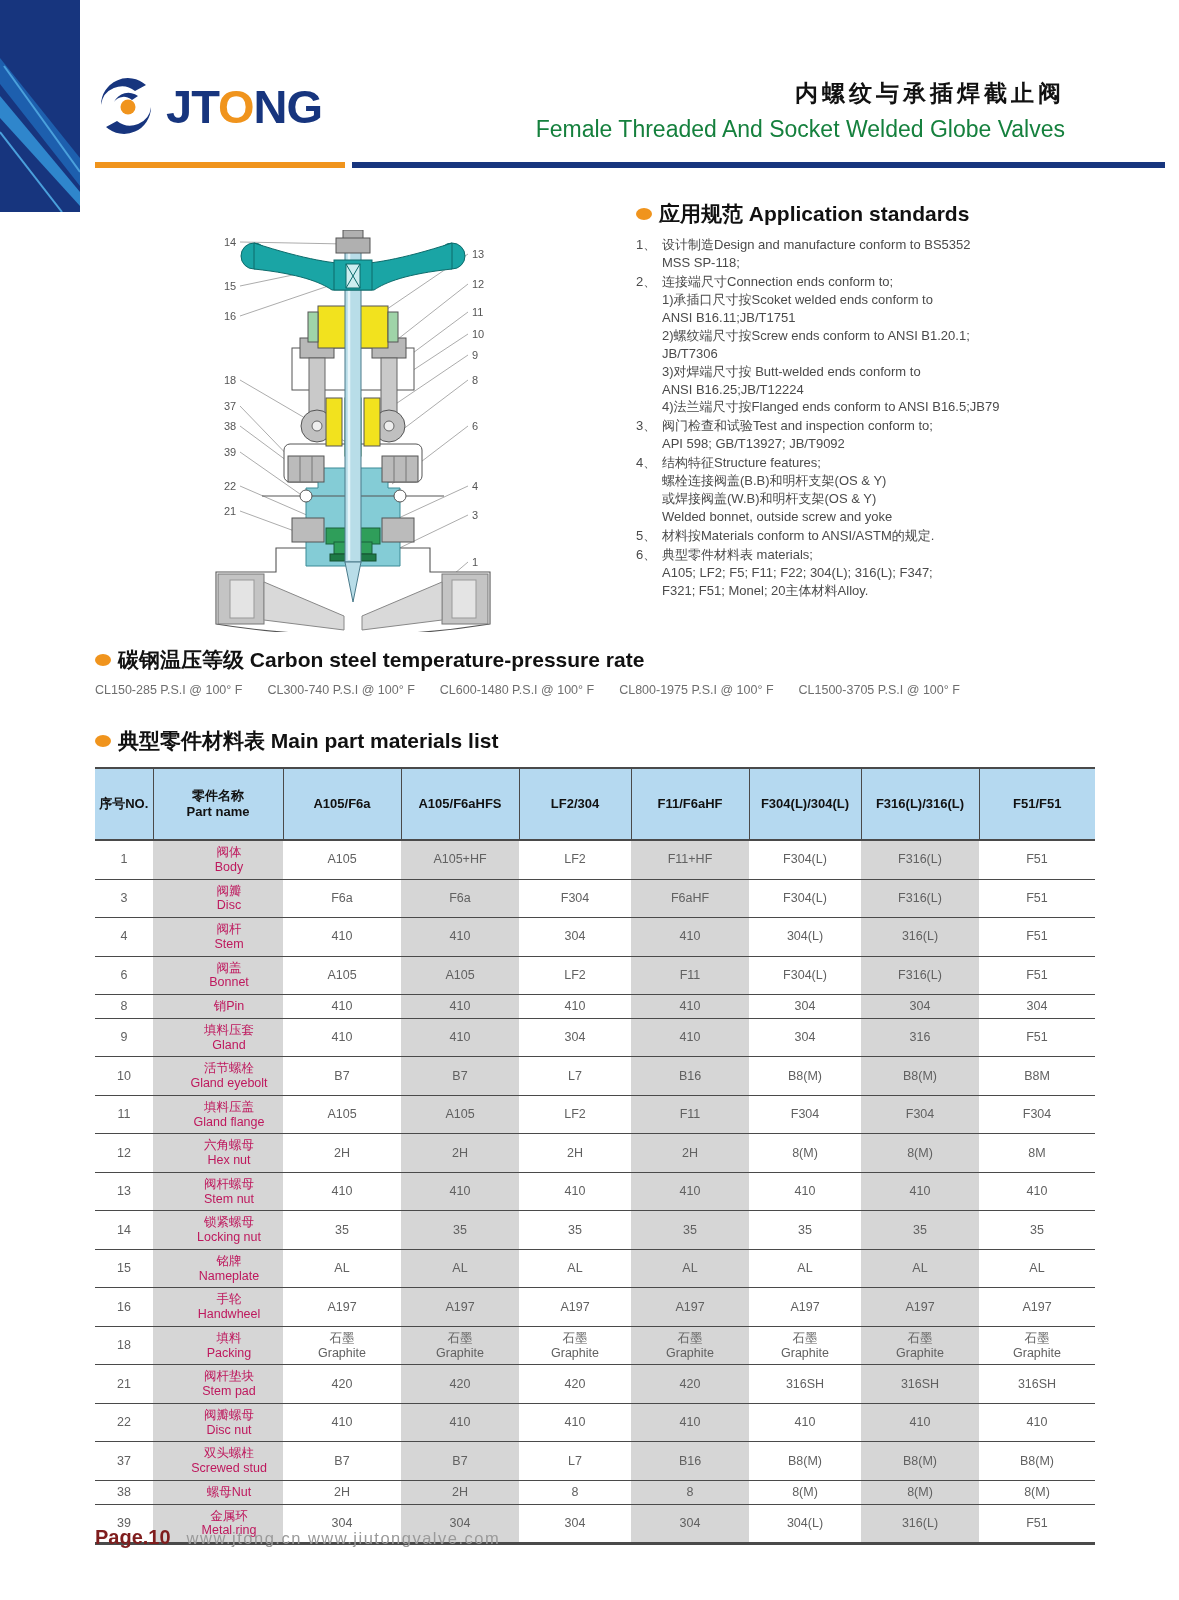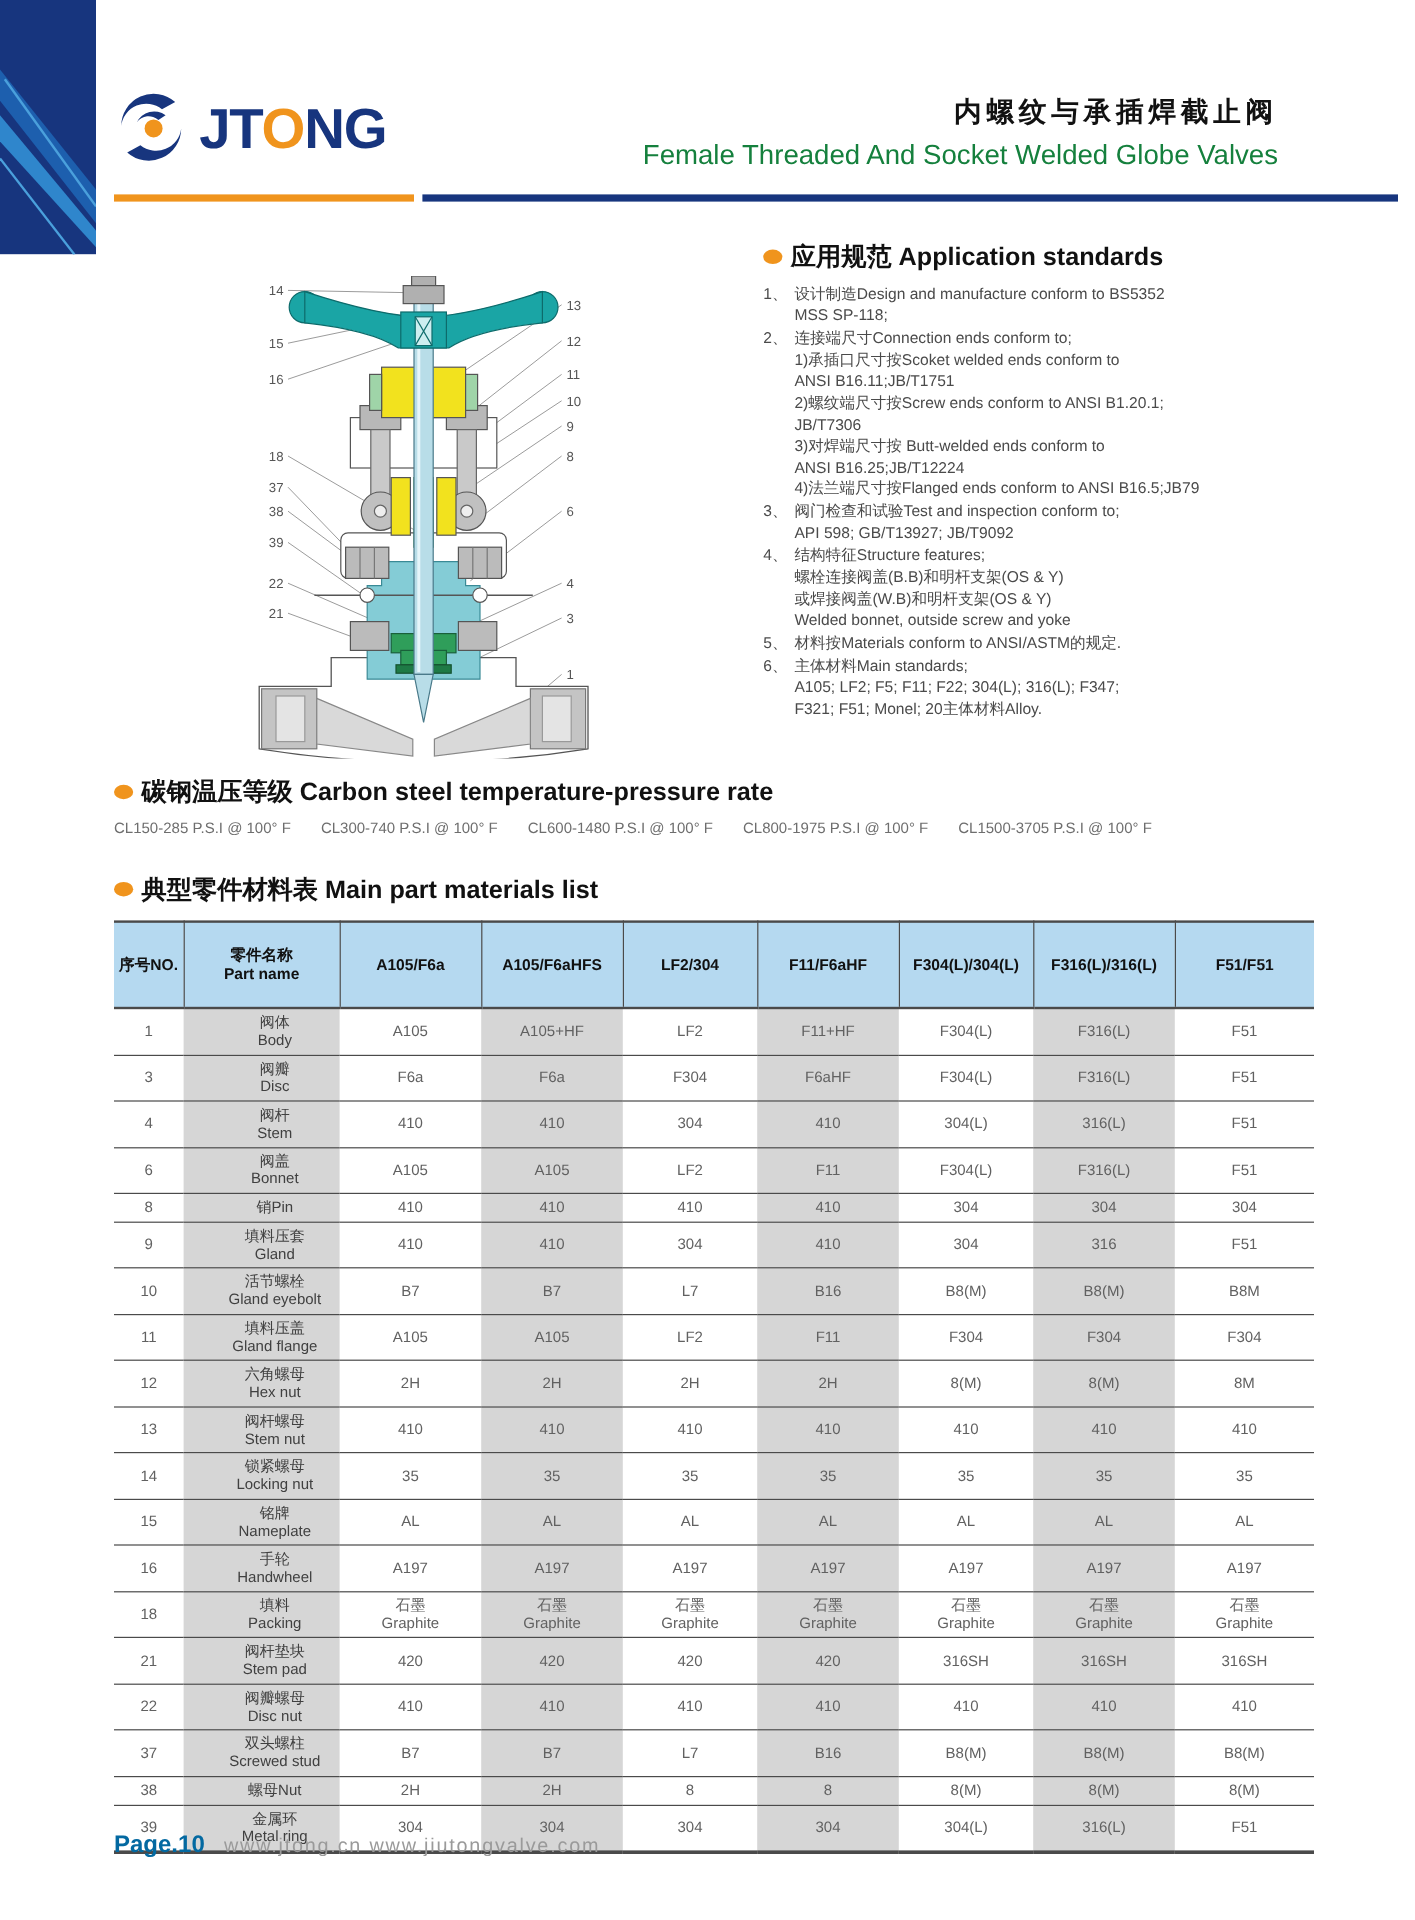--- a/index.html
+++ b/index.html
@@ -43,25 +43,25 @@
   .mat-table{margin-top:12px;border-collapse:collapse;table-layout:fixed;width:1000px;
              border-top:2px solid #4a4a4a;border-bottom:3px solid #4a4a4a;}
   .mat-table th{background:#b5d9f0;font-size:13px;font-weight:bold;color:#111;
                 height:66px;border:1px solid #4a4a4a;border-top:none;border-bottom:2px solid #4a4a4a;
                 white-space:pre-line;line-height:1.25;padding:2px;}
   .mat-table th:first-child{border-left:none;}
   .mat-table th:last-child{border-right:none;}
   .mat-table td{border-top:1.5px solid #4a4a4a;text-align:center;font-size:12.5px;color:#616161;
                 padding:4px 2px;line-height:1.18;white-space:pre-line;}
   .mat-table td.grey{background:#d6d6d6;}
-  .mat-table td.c-name{color:#404040;padding-left:24px;}
+  .mat-table td.c-name{color:#be185d;padding-left:24px;}
 
   
   .footer{position:absolute;left:95px;top:1526px;display:flex;align-items:baseline;}
-  .footer-page{font-size:20px;font-weight:bold;color:#0369a1;}
+  .footer-page{font-size:20px;font-weight:bold;color:#7f1d1d;}
   .footer-urls{font-size:16.5px;color:#9a9a9a;margin-left:16px;letter-spacing:1.5px;}
 
   svg text.callout{font-size:11px;fill:#555;}
 </style>
 </head>
 <body>
 
 <div class="page">
 
   <svg class="corner" width="80" height="212" viewBox="0 0 80 212">
@@ -255,21 +255,21 @@
         </div>
         <div class="app-item">
           <span class="app-num">5、</span>
           <div class="app-lines">
             <div>材料按Materials conform to ANSI/ASTM的规定.</div>
           </div>
         </div>
         <div class="app-item">
           <span class="app-num">6、</span>
           <div class="app-lines">
-            <div>主体材料Main standards;</div>
+            <div>典型零件材料表 materials;</div>
             <div>A105;  LF2;  F5;  F11;  F22;  304(L);  316(L);  F347;</div>
             <div>F321;  F51;  Monel;  20主体材料Alloy.</div>
           </div>
         </div>
       </div>
   </div>
 
   <div class="carbon">
     <div class="sec-title">
       <span class="bullet"></span>

